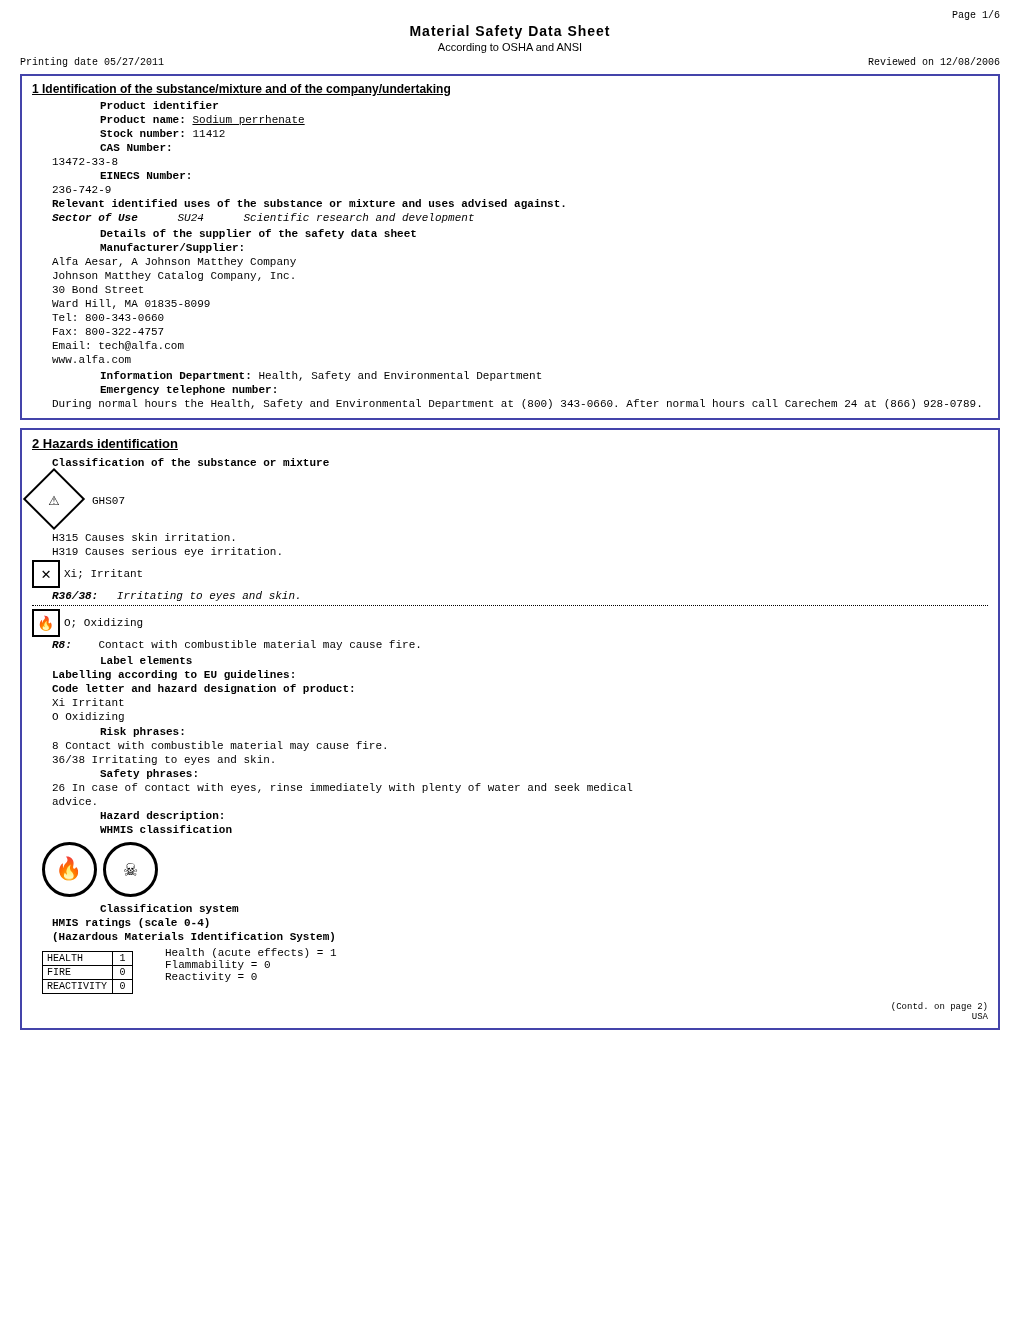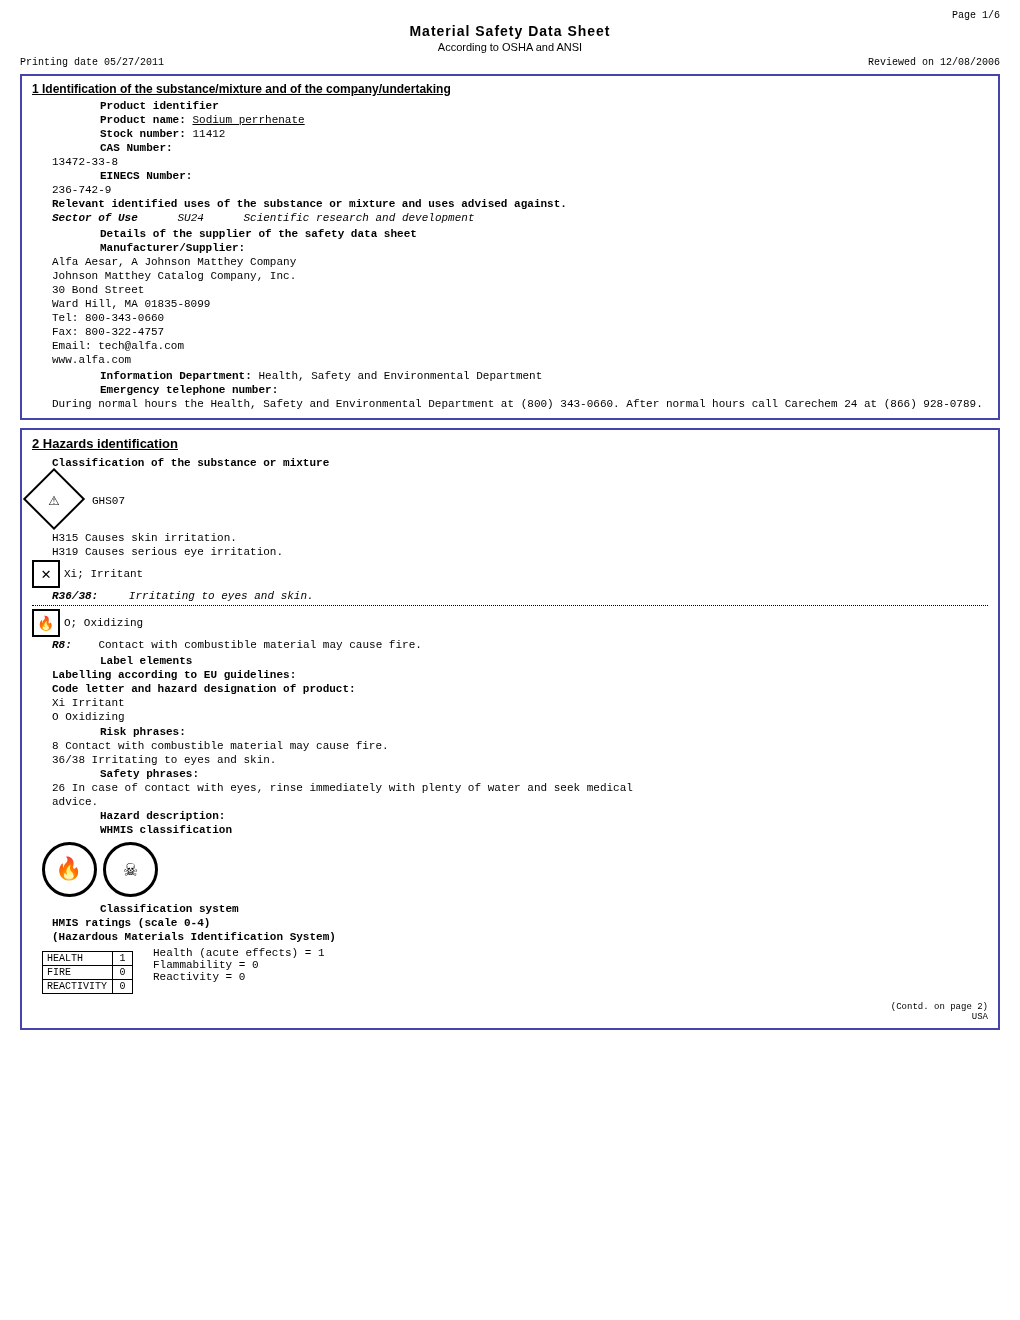--- a/index.html
+++ b/index.html
@@ -113,21 +113,21 @@
       min-width: 70px;
     }
     .hmis-table td.num-cell {
       min-width: 20px;
       text-align: center;
       border-left: 1px solid #000;
     }
     .hmis-row-wrap {
       display: flex;
       align-items: flex-start;
-      gap: 20px;
+      gap: 32px;
       margin: 4px 0;
       padding-left: 10px;
     }
     .contd-footer {
       text-align: right;
       font-size: 9px;
       margin-top: 4px;
     }
   </style>
 </head>
@@ -231,21 +231,21 @@
   <div class="indent row">H319      Causes serious eye irritation.</div>
 
 
   <div class="indent row" style="display:flex; align-items:center; margin: 2px 0;">
     <div style="width:28px;height:28px;border:2px solid #000;background:#fff;display:flex;align-items:center;justify-content:center;font-size:16px;font-weight:bold;">✕</div>
     <span style="margin-left:4px;">Xi; Irritant</span>
   </div>
 
   <div class="indent row">
     <span class="bold-italic">R36/38:</span>
-    <span style="margin-left:24px;">    <span class="italic">Irritating to eyes and skin.</span></span>
+    <span style="margin-left:12px;">    <span class="italic">Irritating to eyes and skin.</span></span>
   </div>
 
   <div class="dotted-line"></div>
 
   <div class="indent row" style="display:flex; align-items:center; margin: 2px 0;">
     <div style="width:28px;height:28px;border:2px solid #000;background:#fff;display:flex;align-items:center;justify-content:center;font-size:14px;">🔥</div>
     <span style="margin-left:4px;">O; Oxidizing</span>
   </div>
 
   <div class="indent row">

